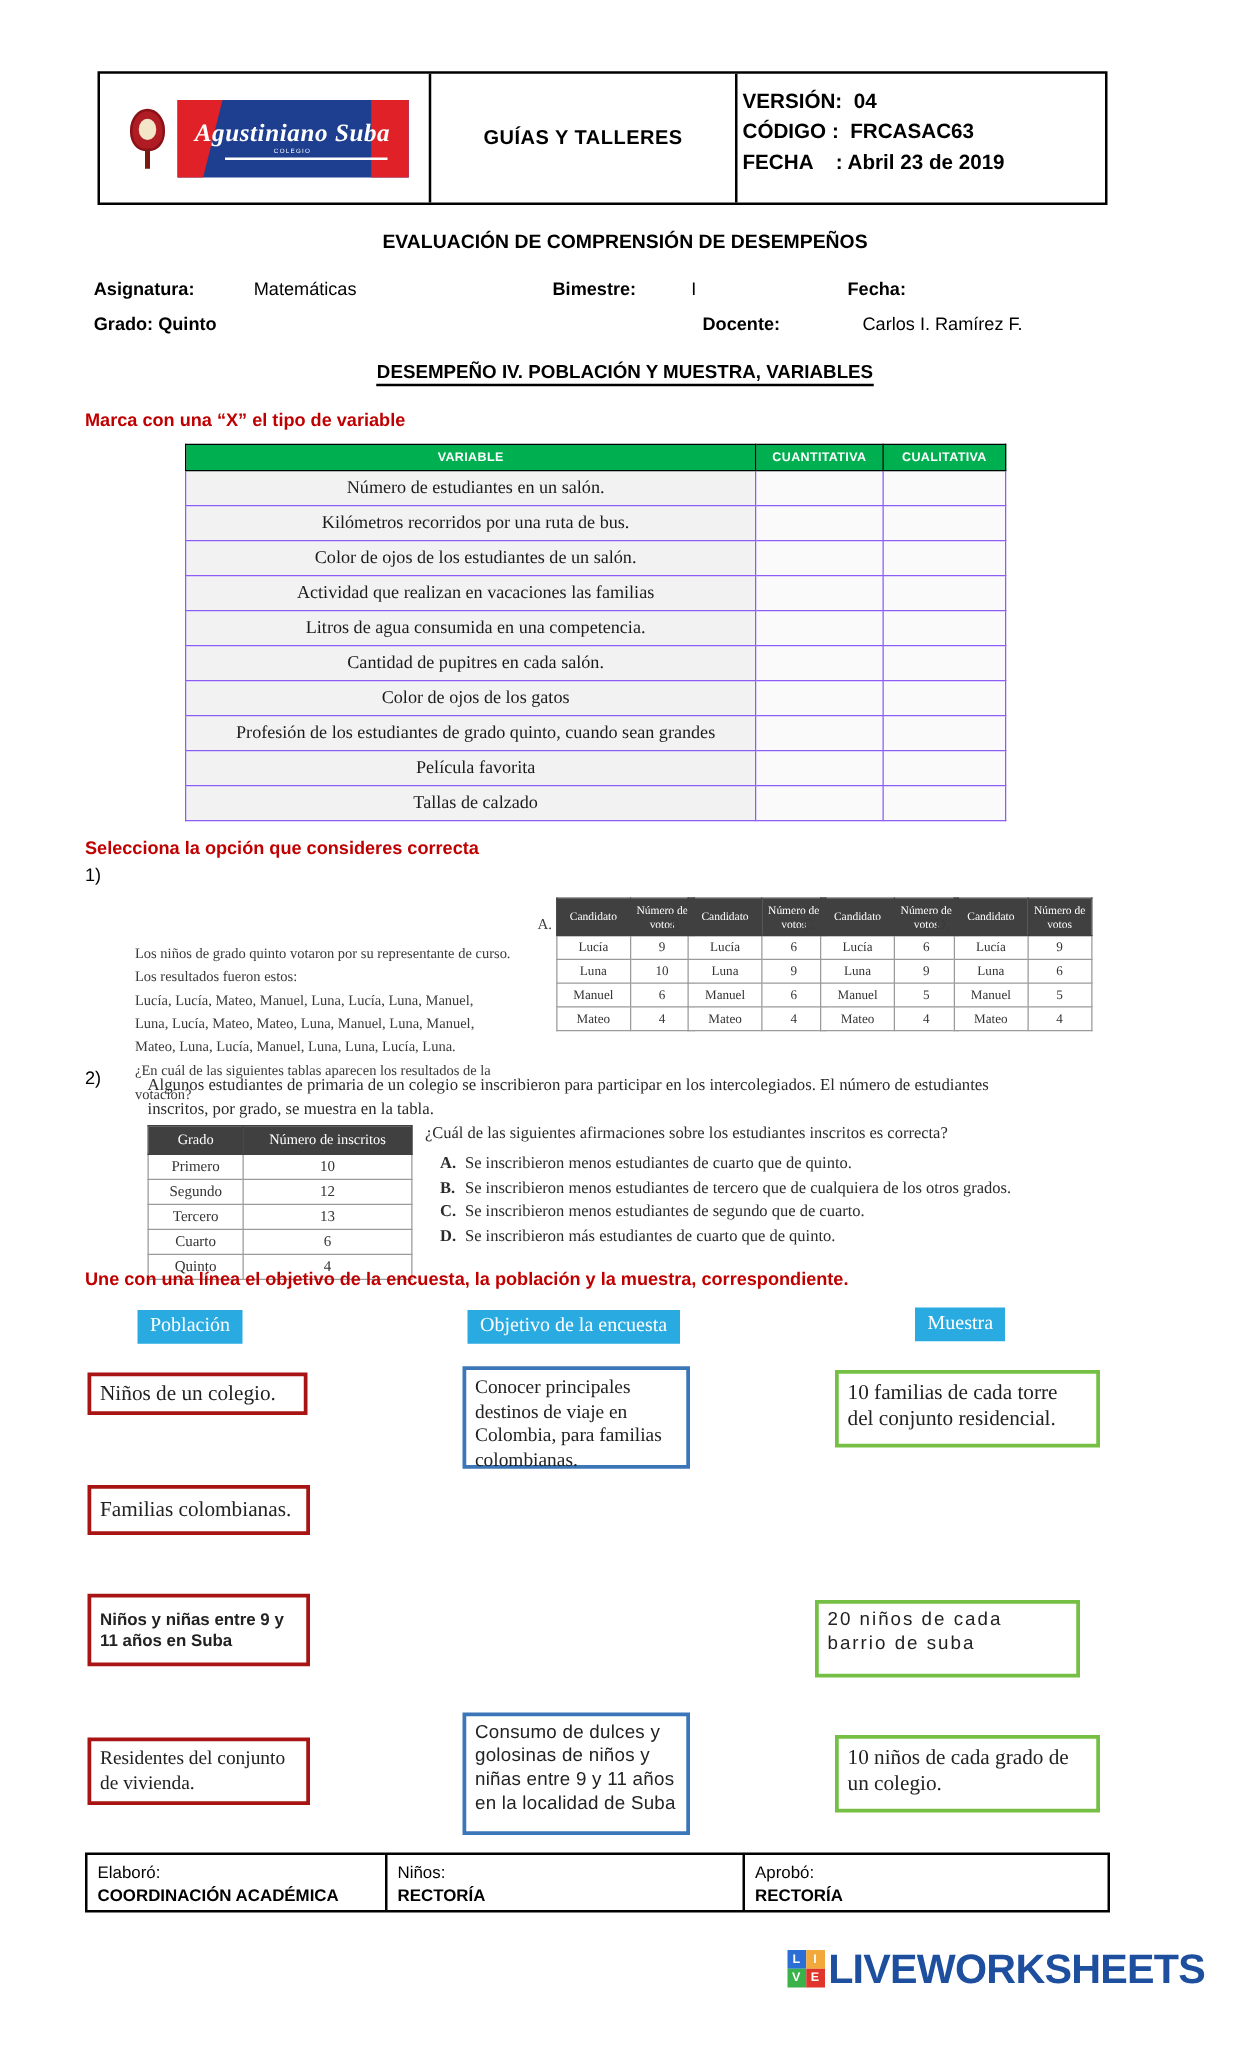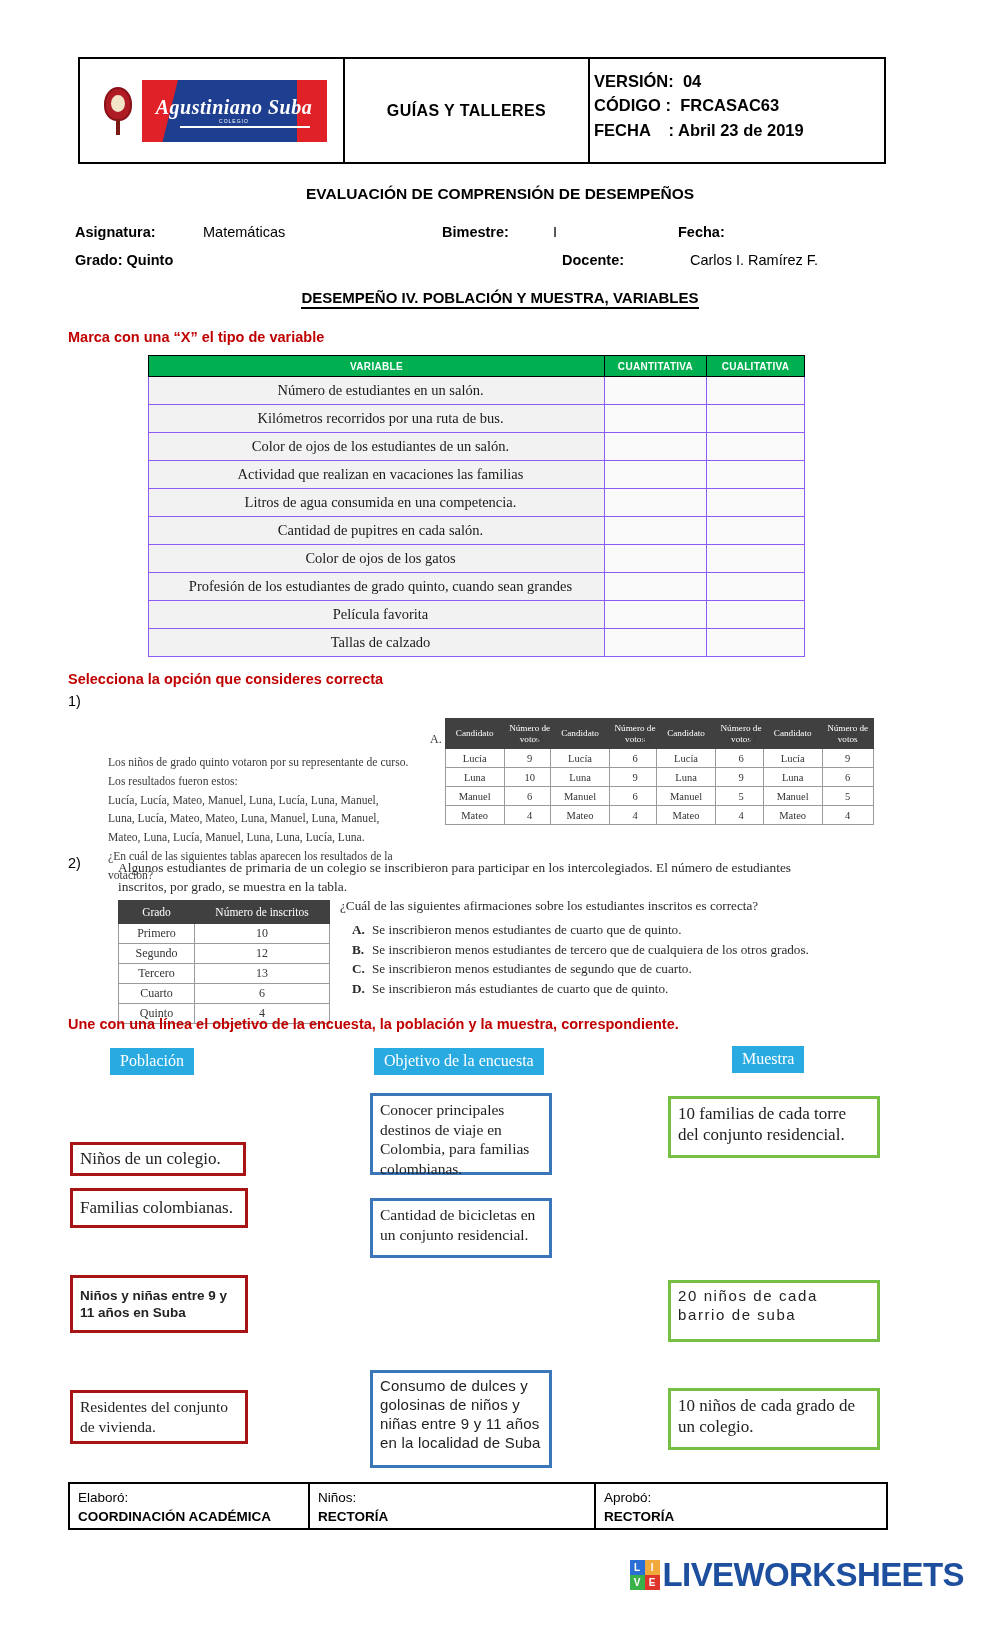--- a/index.html
+++ b/index.html
@@ -758,31 +758,30 @@
         <span>Se inscribieron más estudiantes de cuarto que de quinto.</span>
       </div>
     </div>
 
   <div class="instruction ins3">Une con una línea el objetivo de la encuesta, la población y la muestra, correspondiente.</div>
 
   <div class="col-head ch-pob">Población</div>
   <div class="col-head ch-obj">Objetivo de la encuesta</div>
   <div class="col-head ch-mue">Muestra</div>
 
-  <div class="mbox pob" style="left:70px; top:1098px; width:176px; height:34px;margin-top:44px;">Niños de un colegio.</div>
+  <div class="mbox pob" style="left:70px; top:1098px; width:176px; height:34px;">Niños de un colegio.</div>
   <div class="mbox pob" style="left:70px; top:1188px; width:178px; height:40px;">Familias colombianas.</div>
   <div class="mbox pob smallb" style="left:70px; top:1275px; width:178px; height:58px;">Niños y niñas entre 9 y 11 años en Suba</div>
   <div class="mbox pob" style="left:70px; top:1390px; width:178px; height:54px; font-size:15.5px;">Residentes del conjunto de vivienda.</div>
 
   <div class="mbox obj" style="left:370px; top:1093px; width:182px; height:82px; align-items:flex-start;">Conocer principales destinos de viaje en Colombia, para familias colombianas.</div>
-  <div class="mbox obj" style="left:370px; top:1198px; width:182px; height:60px; align-items:flex-start;">Cantidad de bicicletas en un conjunto residencial.</div>
   <div class="mbox obj mono" style="left:370px; top:1370px; width:182px; height:98px; align-items:flex-start;">Consumo de dulces y golosinas de niños y niñas entre 9 y 11 años en la localidad de Suba</div>
 
   <div class="mbox mue" style="left:668px; top:1096px; width:212px; height:62px; align-items:flex-start;">10 familias de cada torre del conjunto residencial.</div>
-  <div class="mbox mue mono" style="left:668px; top:1280px; width:212px; height:62px; align-items:flex-start; letter-spacing:1.6px;">20 niños de cada barrio de suba</div>
+  <div class="mbox mue mono" style="left:652px; top:1280px; width:212px; height:62px; align-items:flex-start; letter-spacing:1.6px;">20 niños de cada barrio de suba</div>
   <div class="mbox mue" style="left:668px; top:1388px; width:212px; height:62px; align-items:flex-start;">10 niños de cada grado de un colegio.</div>
 
   <div class="footer-table">
     <div class="ft-cell ft-1">
       <div>Elaboró:</div>
       <div class="bold">COORDINACIÓN ACADÉMICA</div>
     </div>
     <div class="ft-cell ft-2">
       <div>Niños:</div>
       <div class="bold">RECTORÍA</div>

